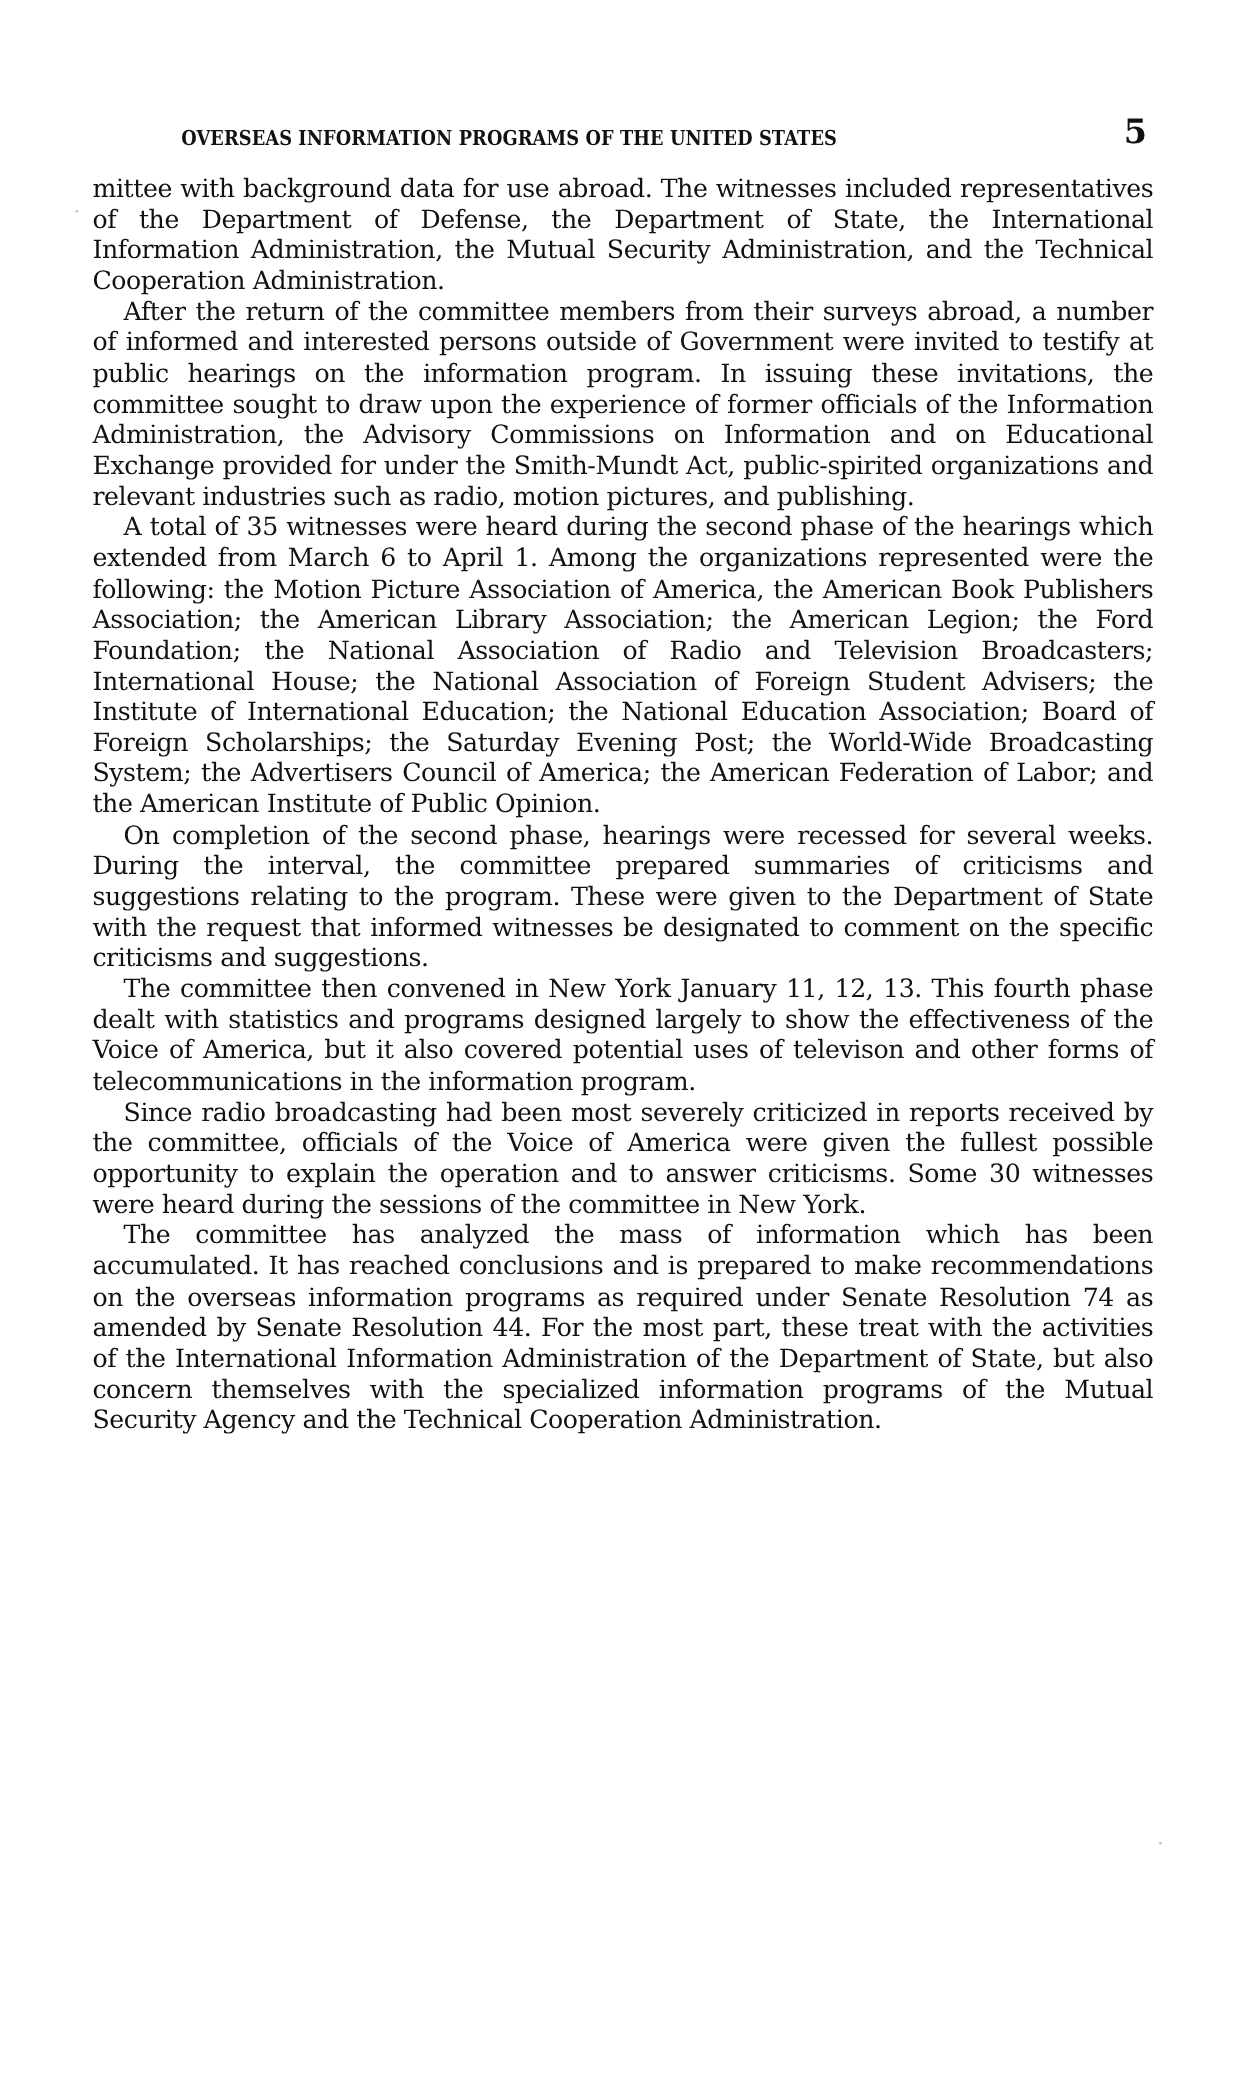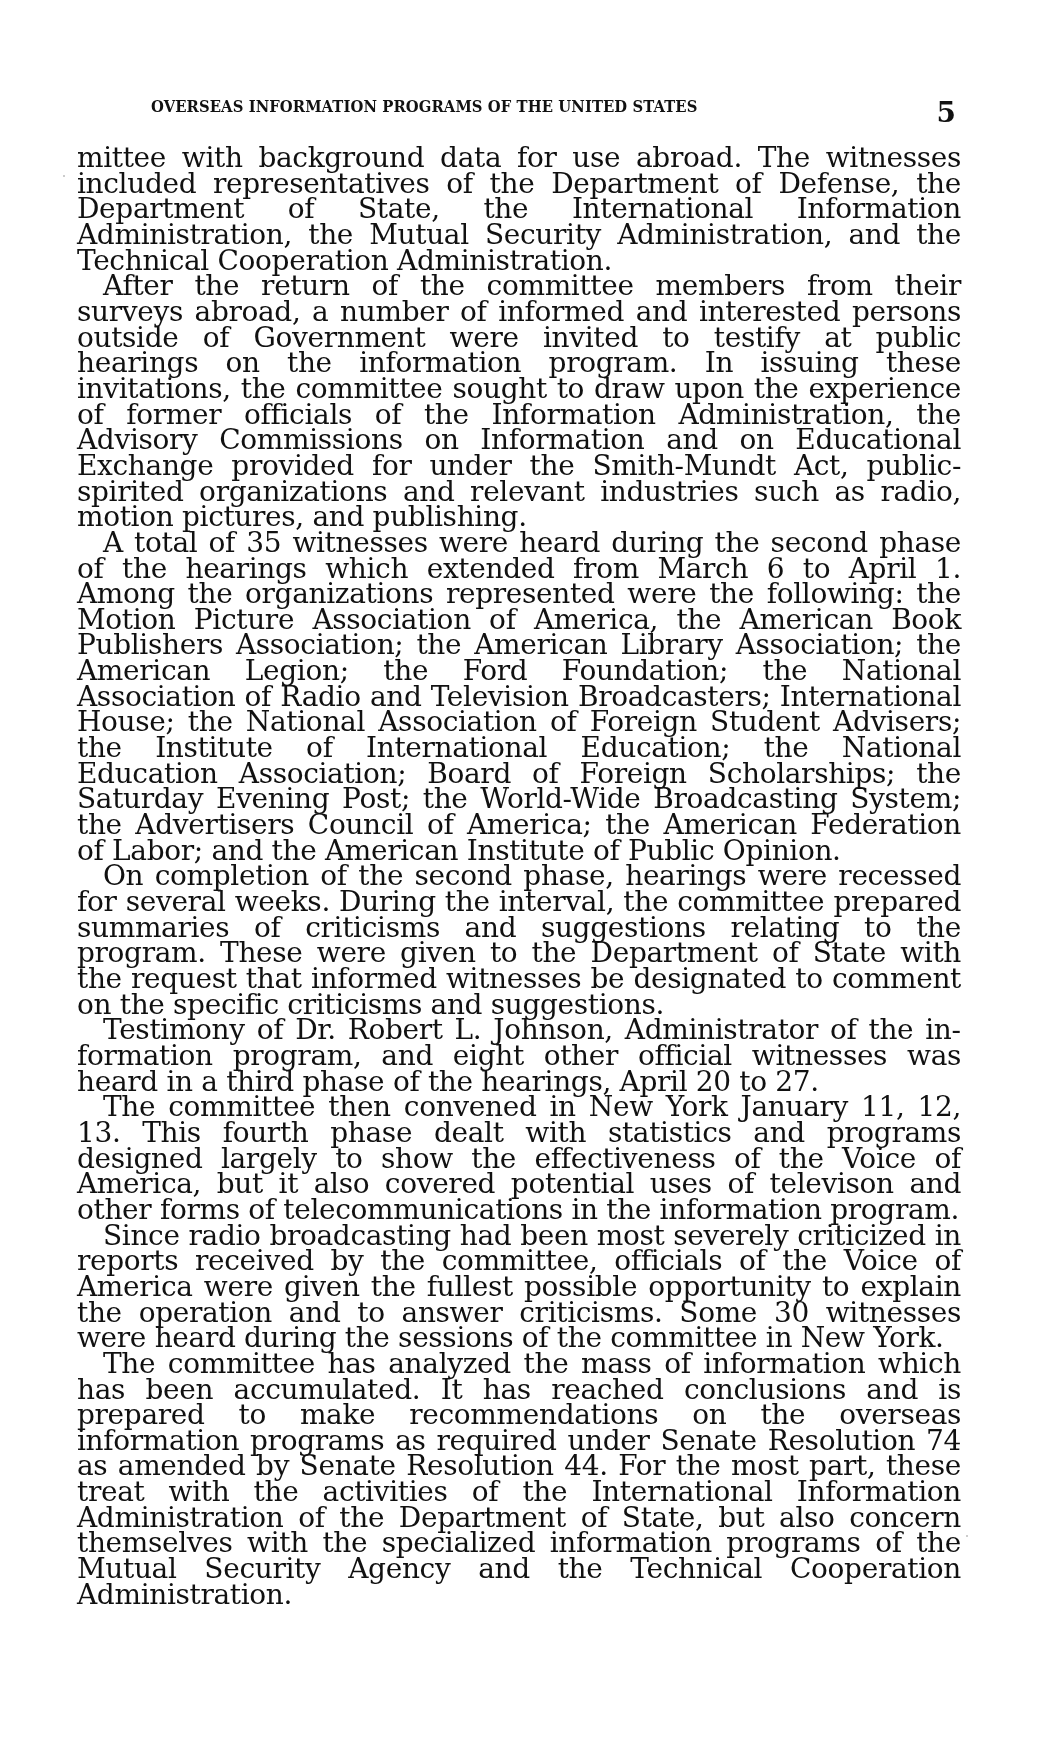--- a/index.html
+++ b/index.html
@@ -16,21 +16,21 @@
       font-family: "DejaVu Serif", "Liberation Serif", serif;
     }
     .running-head {
       position: absolute;
       top: 96px;
       left: 151px;
       width: 809px;
       height: 30px;
       display: flex;
       justify-content: space-between;
-      align-items: flex-start;
+      align-items: flex-end;
       gap: 18px;
     }
     .running-head .title {
       font-family: "DejaVu Serif", serif;
       font-size: 17.2px;
       letter-spacing: 0.1px;
       font-weight: bold;
       transform: scaleX(0.86);
       transform-origin: left center;
       white-space: nowrap;
@@ -42,21 +42,21 @@
     }
     .body-text {
       position: absolute;
       top: 145px;
       left: 77px;
       width: 884px;
     }
     .body-text p {
       margin: 0;
       font-family: "DejaVu Serif", serif;
-      font-size: 28px;
+      font-size: 21px;
       line-height: 25.65px;
       text-align: justify;
       text-align-last: left;
       hyphens: manual;
       letter-spacing: -0.35px;
       word-spacing: 0px;
     }
     .body-text p.indent {
       text-indent: 26px;
     }
@@ -77,17 +77,16 @@
 </header>
 
 <div class="stray-mark" style="left:63px;top:175px;"></div>
 <div class="stray-mark" style="left:966px;top:1535px;"></div>
 
 <main class="body-text">
   <p>mittee with background data for use abroad. The witnesses included representatives of the Department of Defense, the Department of State, the International Information Administration, the Mutual Security Administration, and the Technical Cooperation Adminis­tration.</p>
   <p class="indent">After the return of the committee members from their surveys abroad, a number of informed and interested persons outside of Government were invited to testify at public hearings on the in­formation program. In issuing these invitations, the committee sought to draw upon the experience of former officials of the Informa­tion Administration, the Advisory Commissions on Information and on Educational Exchange provided for under the Smith-Mundt Act, public-spirited organizations and relevant industries such as radio, motion pictures, and publishing.</p>
   <p class="indent">A total of 35 witnesses were heard during the second phase of the hearings which extended from March 6 to April 1. Among the or­ganizations represented were the following: the Motion Picture Association of America, the American Book Publishers Association; the American Library Association; the American Legion; the Ford Foundation; the National Association of Radio and Television Broad­casters; International House; the National Association of Foreign Student Advisers; the Institute of International Education; the National Education Association; Board of Foreign Scholarships; the Saturday Evening Post; the World-Wide Broadcasting System; the Advertisers Council of America; the American Federation of Labor; and the American Institute of Public Opinion.</p>
   <p class="indent">On completion of the second phase, hearings were recessed for several weeks. During the interval, the committee prepared summaries of criticisms and suggestions relating to the program. These were given to the Department of State with the request that informed witnesses be designated to comment on the specific criticisms and suggestions.</p>
-  <p class="indent">Testimony of Dr. Robert L. Johnson, Administrator of the in­formation program, and eight other official witnesses was heard in a third phase of the hearings, April 20 to 27.</p>
   <p class="indent">The committee then convened in New York January 11, 12, 13. This fourth phase dealt with statistics and programs designed largely to show the effectiveness of the Voice of America, but it also covered potential uses of televison and other forms of telecommunications in the information program.</p>
   <p class="indent">Since radio broadcasting had been most severely criticized in reports received by the committee, officials of the Voice of America were given the fullest possible opportunity to explain the operation and to answer criticisms. Some 30 witnesses were heard during the sessions of the committee in New York.</p>
   <p class="indent">The committee has analyzed the mass of information which has been accumulated. It has reached conclusions and is prepared to make recommendations on the overseas information programs as required under Senate Resolution 74 as amended by Senate Resolution 44. For the most part, these treat with the activities of the Inter­national Information Administration of the Department of State, but also concern themselves with the specialized information programs of the Mutual Security Agency and the Technical Cooperation Administration.</p>
 </main>
 
 </body></html>

